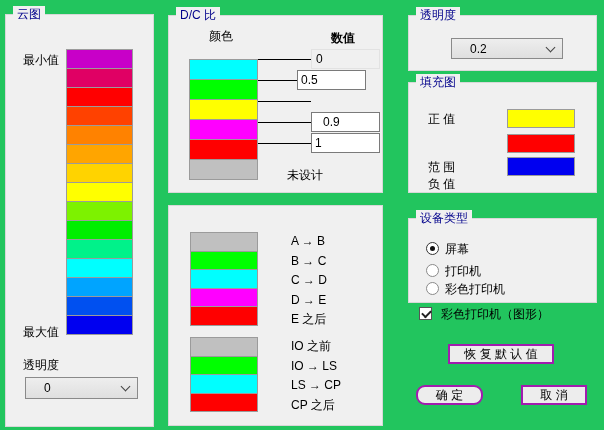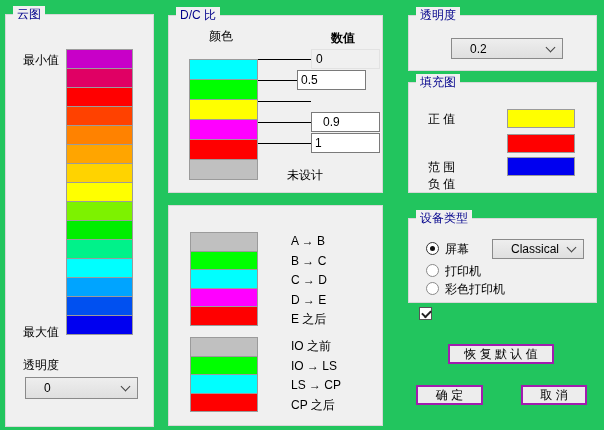--- a/index.html
+++ b/index.html
@@ -164,40 +164,37 @@
 
     <span class="lbl" style="left:19px;top:77px;">范 围</span>
     <div class="fill-swatch" style="left: 98px; top: 74px; background: rgb(0, 0, 240);"></div>
   </div>
 
   <div class="group" id="g-device" style="left:408px;top:206px;width:189px;height:85px;margin-top:12px;">
     <span class="group-title">设备类型</span>
 
     <div class="radio selected" style="left:17px;top:23px;"></div>
     <span class="lbl" style="left:36px;top:23px;">屏幕</span>
-    <div class="combo" style="left:83px;top:20px;width:92px;height:20px;">
-      <span>Classical</span>
-      <span class="chev"></span>
-    </div>
 
     <div class="radio" style="left:17px;top:45px;"></div>
     <span class="lbl" style="left:36px;top:45px;">打印机</span>
 
     <div class="radio" style="left:17px;top:63px;"></div>
     <span class="lbl" style="left:36px;top:63px;">彩色打印机</span>
   </div>
 
   <div class="checkbox" style="left:419px;top:307px;">
     <span class="check"></span>
   </div>
+  <span class="lbl" style="left:441px;top:307px;">彩色打印机（图形）</span>
 
   <div class="btn" style="left:448px;top:344px;width:106px;height:20px;">
     <span>恢 复 默 认 值</span>
   </div>
-  <div class="btn" style="left:416px;top:385px;width:67px;height:20px;">
+  <div class="btn" style="left:416px;top:385px;width:67px;height:20px;border-radius:9px;">
     <span>确 定</span>
   </div>
   <div class="btn" style="left:521px;top:385px;width:66px;height:20px;">
     <span>取 消</span>
   </div>
 
   <div class="edge-strip"></div>
 </div>
 
 </body></html>

